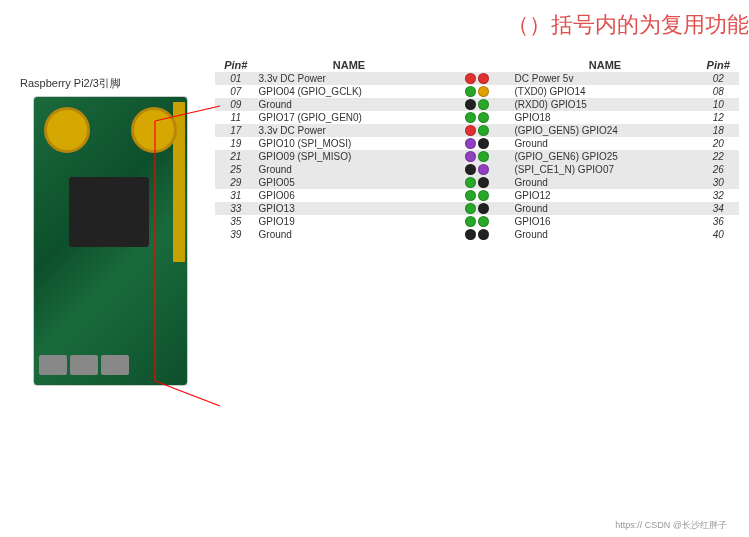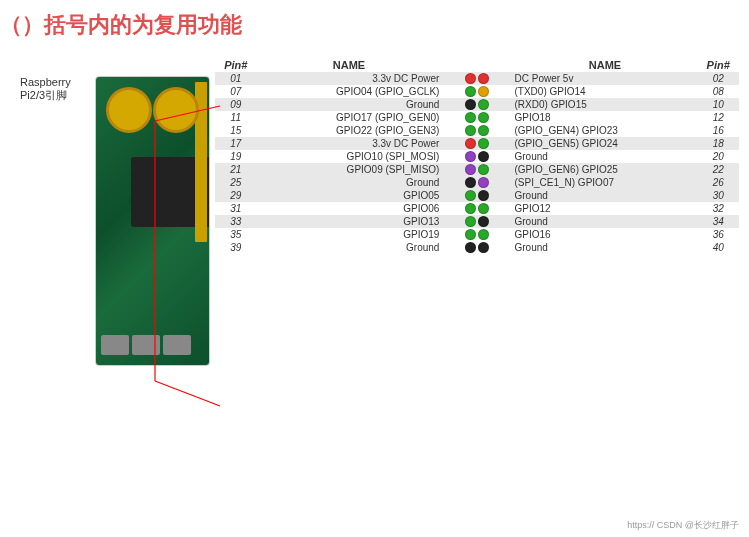--- a/index.html
+++ b/index.html
@@ -5,35 +5,36 @@
     * { margin: 0; padding: 0; box-sizing: border-box; }
     body {
       width: 749px;
       height: 537px;
       background: #ffffff;
       font-family: Arial, sans-serif;
       overflow: hidden;
       position: relative;
     }
     .title {
-      text-align: left;
+      text-align: right;
       font-size: 22px;
-      font-weight: bold;
+      font-weight: normal;
       color: #e05050;
       padding: 10px 0 6px 0;
     }
     .main-content {
       display: flex;
       flex-direction: row;
       padding: 0 10px;
       position: relative;
     }
     .left-panel {
       width: 200px;
       display: flex;
+      flex-direction: column;
       align-items: center;
       position: relative;
       padding-top: 30px;
     }
     .rpi-label {
       font-size: 11px;
       color: #333;
       margin-bottom: 5px;
       align-self: flex-start;
       margin-left: 10px;
@@ -114,21 +115,20 @@
       vertical-align: middle;
     }
     .td-pin {
       text-align: center;
       color: #666;
       font-size: 10px;
       width: 20px;
       font-style: italic;
     }
     .td-name-left {
-      text-align: right;
       width: 130px;
       padding-right: 3px;
     }
     .td-name-right {
       text-align: left;
       width: 130px;
       padding-left: 3px;
     }
     .td-dots {
       width: 50px;
@@ -147,21 +147,21 @@
       border-radius: 50%;
       display: inline-block;
       border: 1px solid rgba(0,0,0,0.2);
     }
     .row-highlight {
       background: #e8e8e8;
     }
     .watermark {
       position: absolute;
       bottom: 5px;
-      right: 10px;
+      right: 22px;
       font-size: 9px;
       color: #999;
     }
   </style>
 </head>
 <body>
 
 <div class="title">（）括号内的为复用功能</div>
 
 <div class="main-content">
@@ -237,32 +237,20 @@
     <td class="td-name-left">GPIO17 (GPIO_GEN0)</td>
     <td class="td-dots">
       <div class="dot-pair">
         <span class="dot" style="background:#28a828;"></span>
         <span class="dot" style="background:#28a828;"></span>
       </div>
     </td>
     <td class="td-name-right">GPIO18</td>
     <td class="td-pin">12</td>
   </tr>
-          <tr>
-    <td class="td-pin">15</td>
-    <td class="td-name-left">GPIO22 (GPIO_GEN3)</td>
-    <td class="td-dots">
-      <div class="dot-pair">
-        <span class="dot" style="background:#28a828;"></span>
-        <span class="dot" style="background:#28a828;"></span>
-      </div>
-    </td>
-    <td class="td-name-right">(GPIO_GEN4) GPIO23</td>
-    <td class="td-pin">16</td>
-  </tr>
           <tr class="row-highlight">
     <td class="td-pin">17</td>
     <td class="td-name-left">3.3v DC Power</td>
     <td class="td-dots">
       <div class="dot-pair">
         <span class="dot" style="background:#e03030;"></span>
         <span class="dot" style="background:#28a828;"></span>
       </div>
     </td>
     <td class="td-name-right">(GPIO_GEN5) GPIO24</td>

